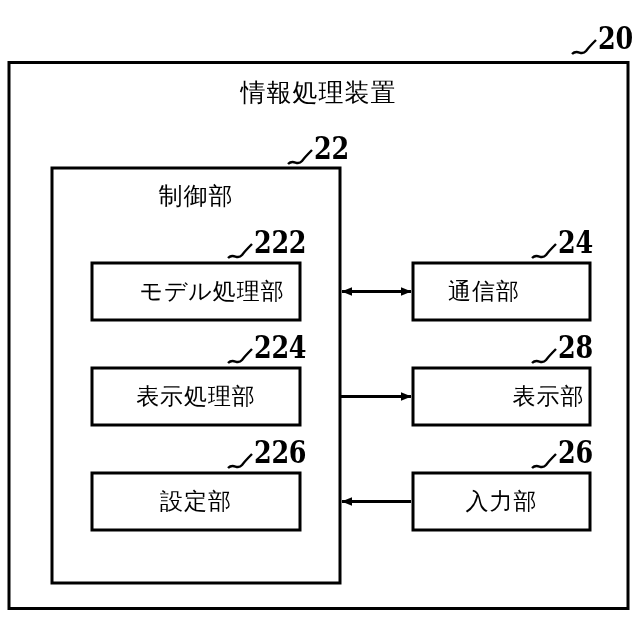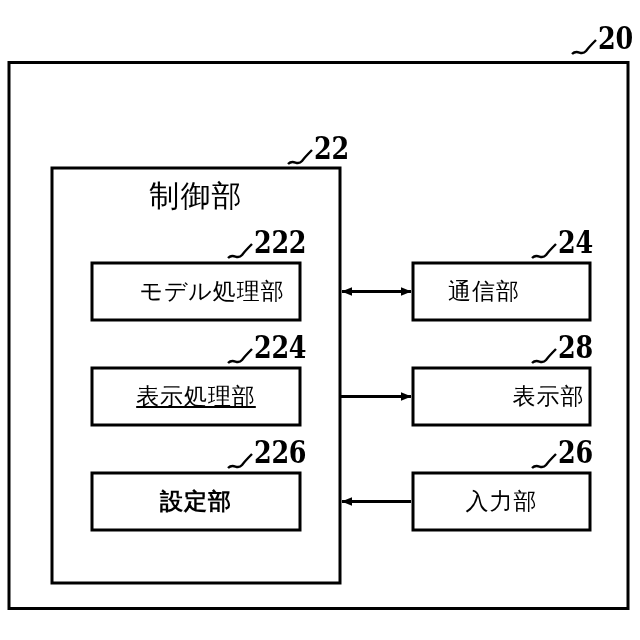--- a/index.html
+++ b/index.html
@@ -47,21 +47,21 @@
     font-weight: 700;
     font-size: 31px;
     line-height: 1;
     letter-spacing: -0.01em;
     color: #000;
     transform: scaleX(0.82);
     transform-origin: left center;
     white-space: nowrap;
   }
   .title-text   { font-size: 25px; }
-  .section-text { font-size: 30px; }
+  .section-text { font-size: 24px; }
   .node-text    { font-size: 23px; }
 </style>
 </head>
 <body>
 
 <div id="diagram-root">
 
   <svg id="diagram-svg" width="640" height="640" viewBox="0 0 640 640">
     <defs>
       <marker id="arrow-right" markerWidth="11" markerHeight="11" refX="10" refY="4.2" orient="auto" markerUnits="userSpaceOnUse">
@@ -103,26 +103,27 @@
     <path d="M572,54 C578,48 581,57 586,51 C589,47 592,44 596,40" fill="none" stroke="#000000" stroke-width="2.4"></path>
     <path d="M288,164 C294,158 297,167 302,161 C305,157 308,154 312,150" fill="none" stroke="#000000" stroke-width="2.4"></path>
     <path d="M228,258 C234,252 237,261 242,255 C245,251 248,248 252,244" fill="none" stroke="#000000" stroke-width="2.4"></path>
     <path d="M228,363 C234,357 237,366 242,360 C245,356 248,353 252,349" fill="none" stroke="#000000" stroke-width="2.4"></path>
     <path d="M228,468 C234,462 237,471 242,465 C245,461 248,458 252,454" fill="none" stroke="#000000" stroke-width="2.4"></path>
     <path d="M532,258 C538,252 541,261 546,255 C549,251 552,248 556,244" fill="none" stroke="#000000" stroke-width="2.4"></path>
     <path d="M532,363 C538,357 541,366 546,360 C549,356 552,353 556,349" fill="none" stroke="#000000" stroke-width="2.4"></path>
     <path d="M532,468 C538,462 541,471 546,465 C549,461 552,458 556,454" fill="none" stroke="#000000" stroke-width="2.4"></path>
   </svg>
 
+  <div class="box-label title-text" style="left:9px; top:72px; width:619px; height:40px;">情報処理装置</div>
 
   <div class="box-label section-text" style="left:52px; top:178px; width:288px; height:36px;">制御部</div>
 
   <div class="box-label node-text" style="left:92px; top:263px; width:240px; height:57px;">モデル処理部</div>
-  <div class="box-label node-text" style="left:92px; top:368px; width:208px; height:57px;text-decoration:underline;">表示処理部</div>
-  <div class="box-label node-text" style="left:92px; top:473px; width:208px; height:57px;font-weight:bold;">設定部</div>
+  <div class="box-label node-text" style="left:92px; top:368px; width:208px; height:57px;">表示処理部</div>
+  <div class="box-label node-text" style="left:92px; top:473px; width:208px; height:57px;">設定部</div>
 
   <div class="box-label node-text" style="left:413px; top:263px; width:142px; height:57px;">通信部</div>
   <div class="box-label node-text" style="left:413px; top:368px; width:177px; height:57px;padding-left:47px;">表示部</div>
   <div class="box-label node-text" style="left:413px; top:473px; width:177px; height:57px;">入力部</div>
 
   <div class="ref-num" style="left:598px; top:23px;">20</div>
   <div class="ref-num" style="left:314px; top:133px;">22</div>
   <div class="ref-num" style="left:254px; top:227px;">222</div>
   <div class="ref-num" style="left:254px; top:332px;">224</div>
   <div class="ref-num" style="left:254px; top:437px;">226</div>

